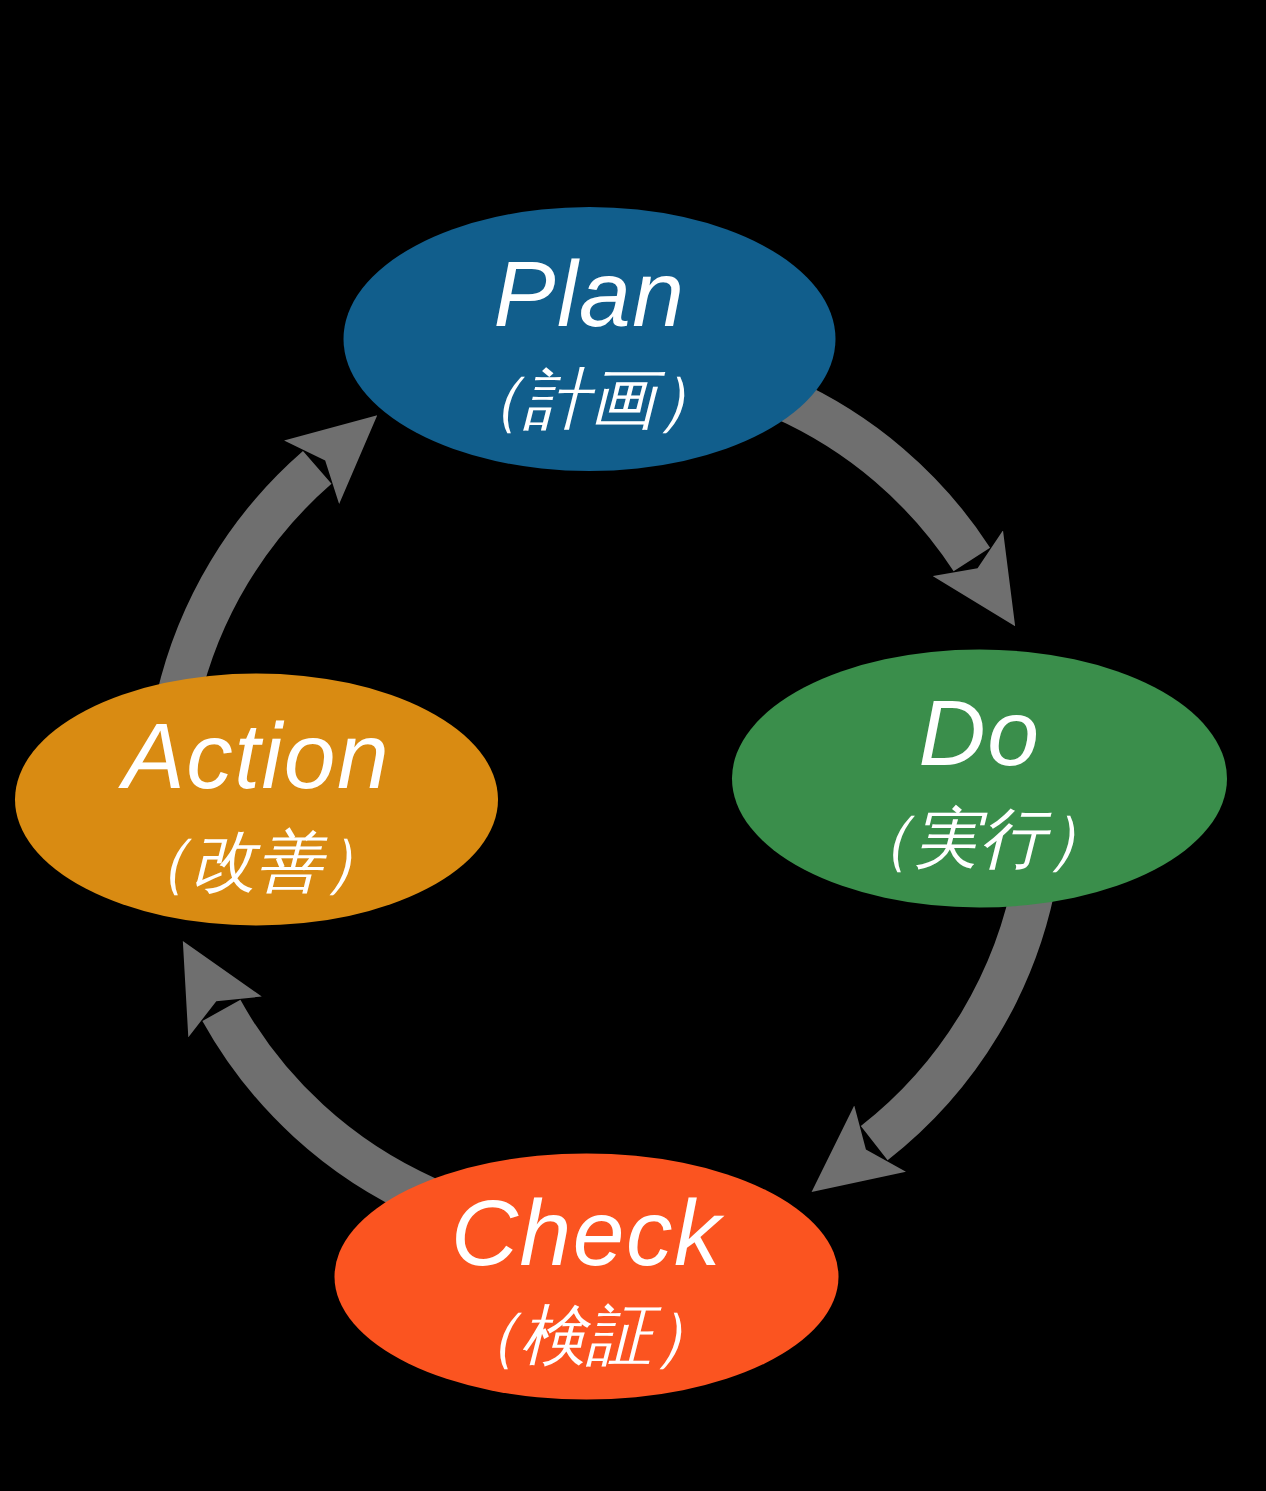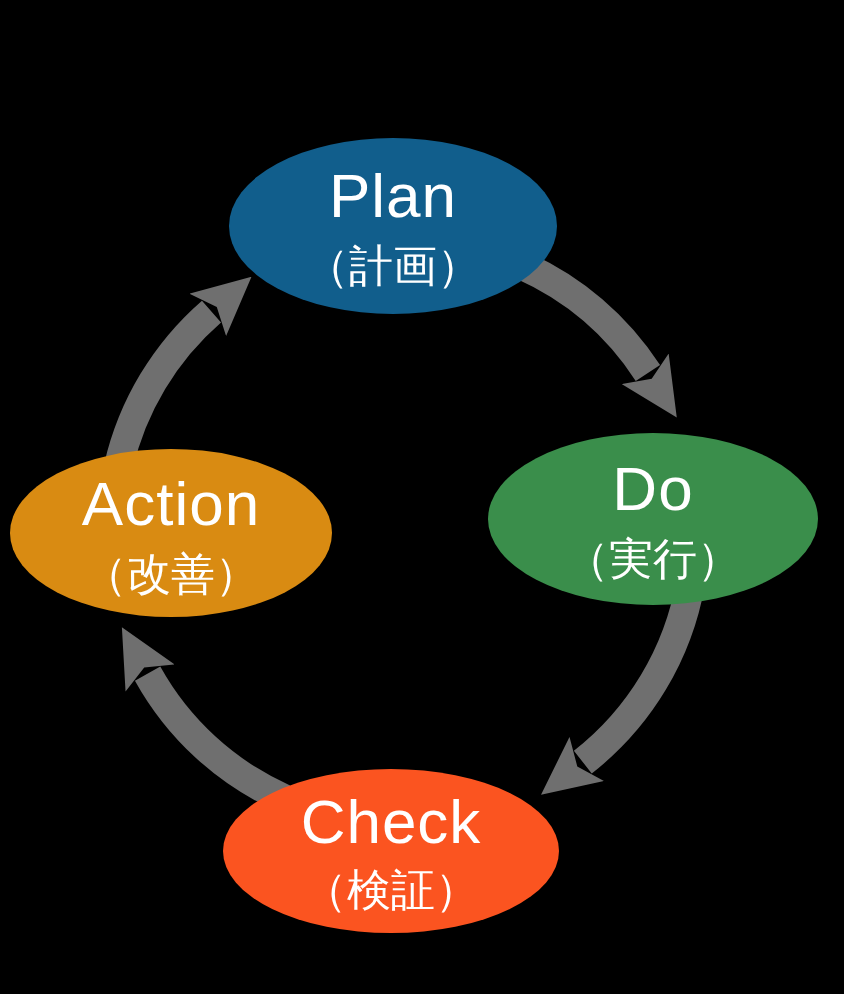--- a/index.html
+++ b/index.html
@@ -9,20 +9,21 @@
     height: 994px;
     background: #000000;
     overflow: hidden;
     font-family: "Liberation Sans", "DejaVu Sans", sans-serif;
   }
   .stage {
     position: relative;
     width: 844px;
     height: 994px;
     background: #000000;
+    font-style: italic;
   }
   svg { display: block; }
   .node-label {
     fill: #ffffff;
     text-anchor: middle;
     font-family: "Liberation Sans", "DejaVu Sans", sans-serif;
     font-weight: 400;
     font-size: 62px;
     letter-spacing: 1px;
   }

